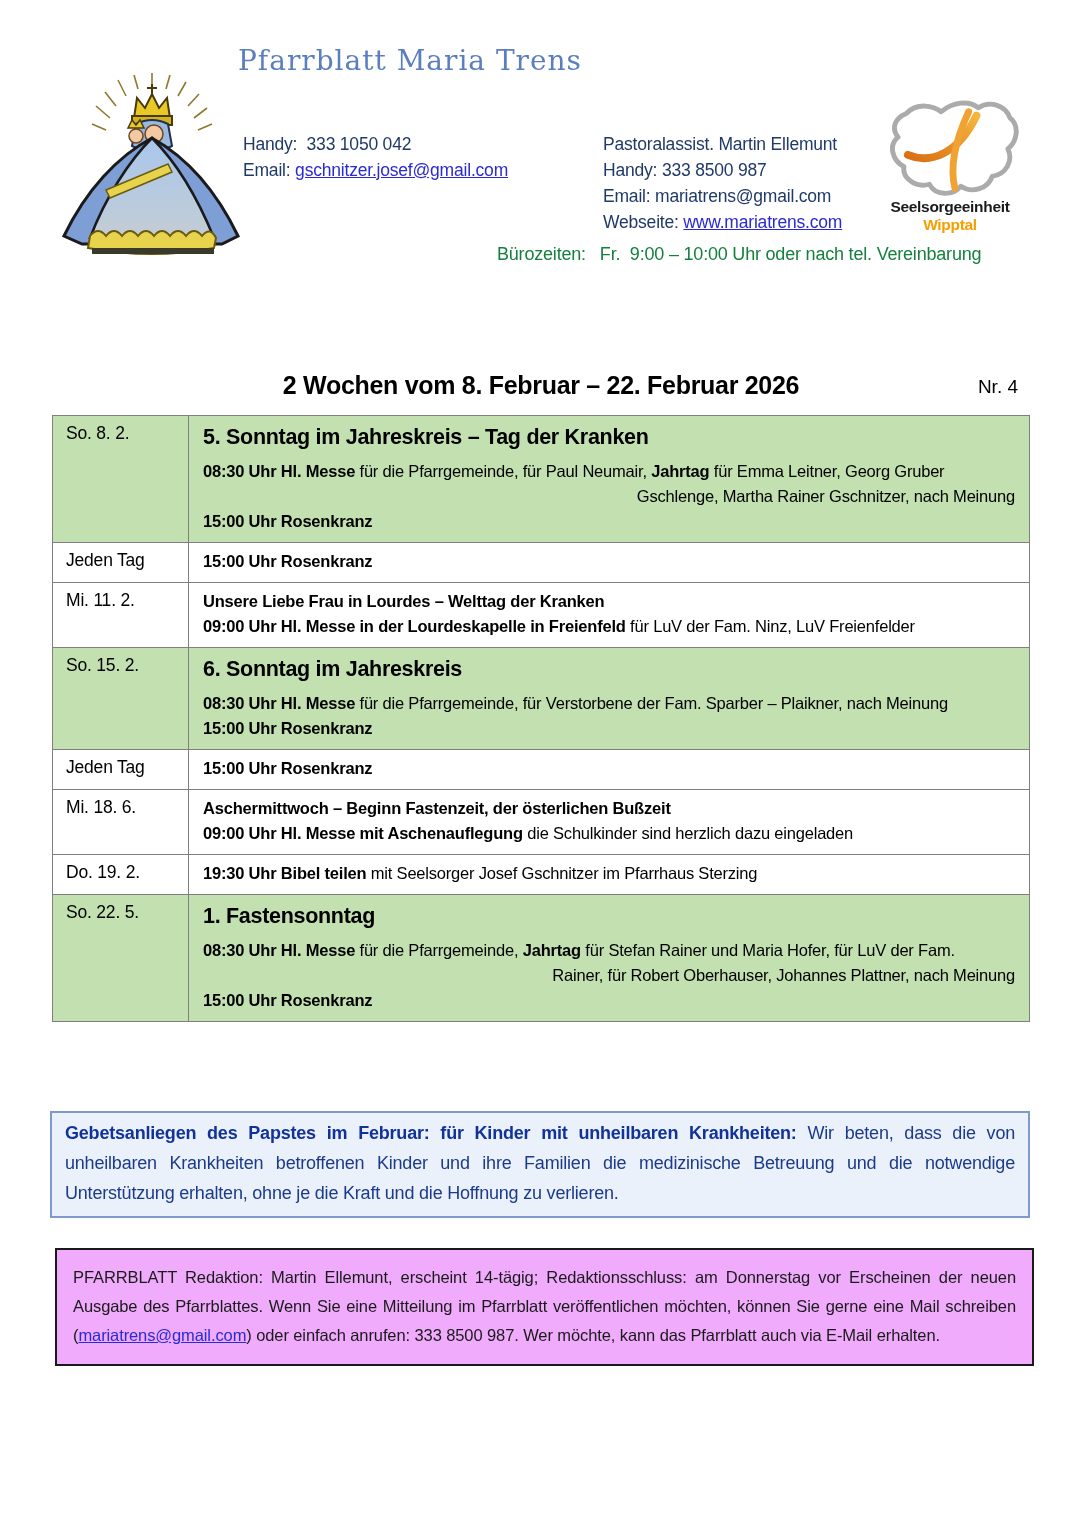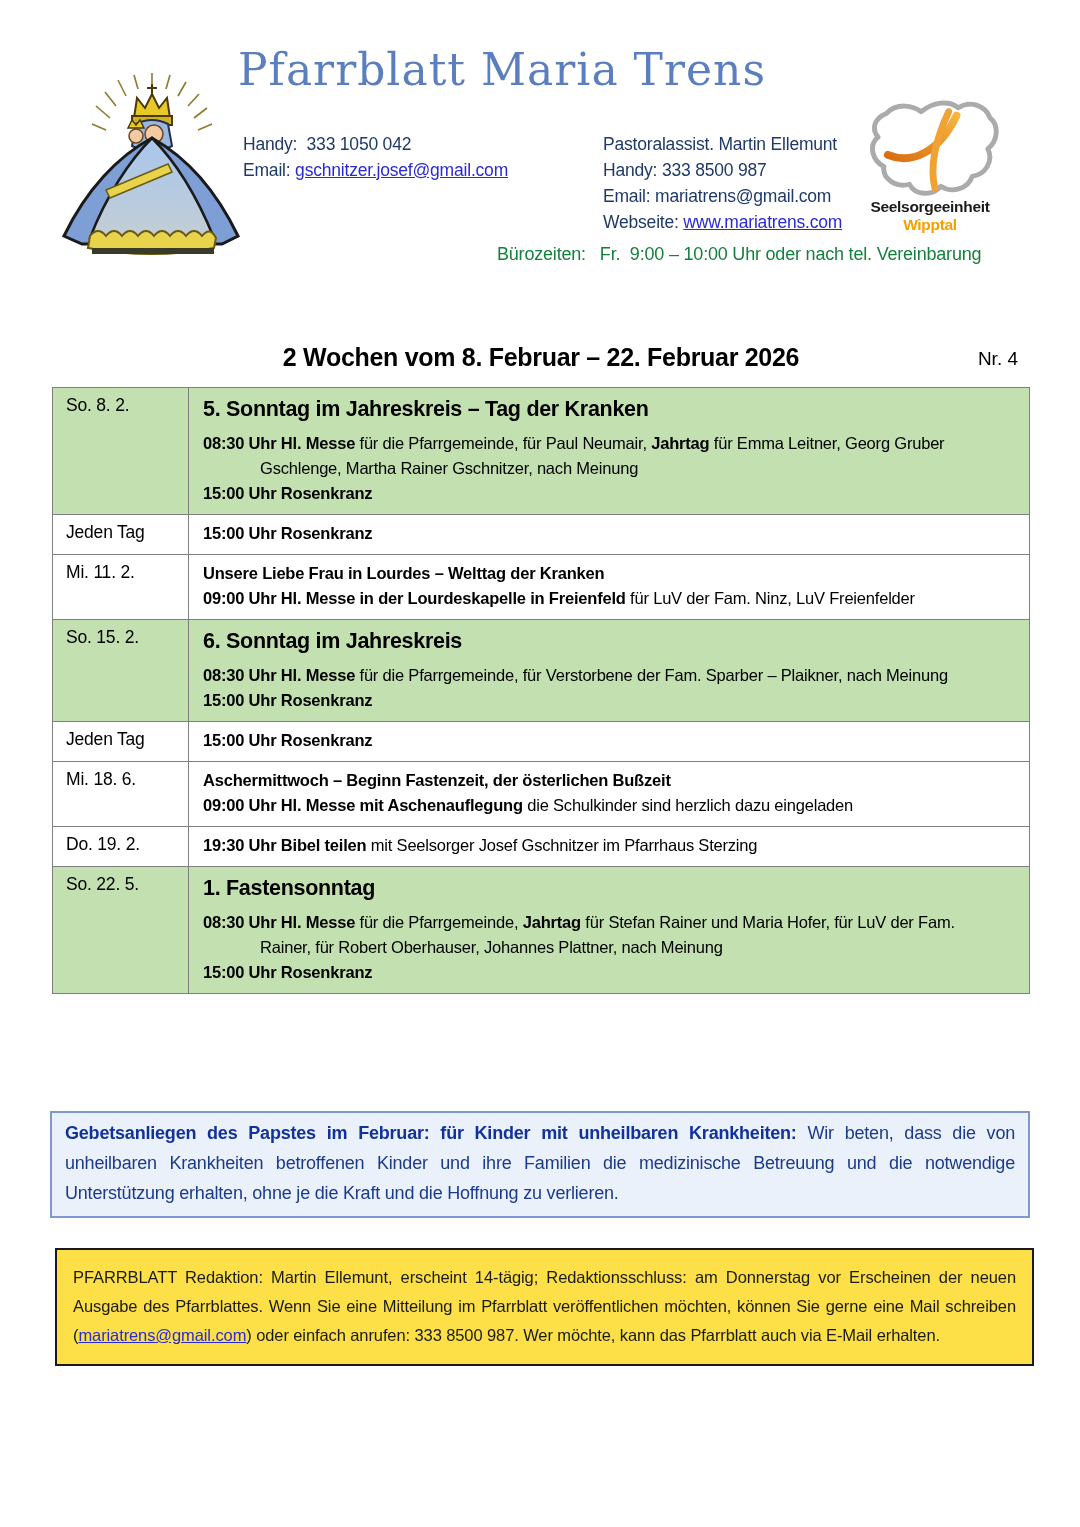--- a/index.html
+++ b/index.html
@@ -3,55 +3,55 @@
 <meta charset="utf-8">
 <style>
   html,body{margin:0;padding:0;background:#ffffff;}
   #page{position:relative;width:1080px;height:1527px;background:#fff;overflow:hidden;
         font-family:"Liberation Sans",sans-serif;color:#000;}
   .prewrap{white-space:pre-wrap;}
 
   
   .madonna{position:absolute;left:48px;top:72px;width:196px;height:192px;}
   .main-title{position:absolute;left:238px;top:44px;font-family:"DejaVu Serif",serif;
-              font-size:44px;color:#5b7fbe;letter-spacing:1px;font-weight:500;}
+              font-size:28px;color:#5b7fbe;letter-spacing:1px;font-weight:500;}
   .contact{position:absolute;font-size:17.5px;line-height:26px;color:#1f3a68;letter-spacing:-0.2px;}
   .contact-left{left:243px;top:131px;}
   .contact-right{left:603px;top:131px;}
   .hlink{color:#2a2ad4;text-decoration:underline;cursor:pointer;text-align:center;}
-  .logo-block{position:absolute;left:852px;top:98px;width:156px;text-align:center;}
+  .logo-block{position:absolute;left:872px;top:98px;width:156px;text-align:center;}
   .logo-caption{font-size:15.5px;font-weight:bold;color:#1a1a1a;margin-top:-2px;letter-spacing:-0.3px;}
   .logo-caption .orange{color:#f5a000;}
   .office-hours{position:absolute;left:497px;top:244px;font-size:18px;color:#15803d;letter-spacing:-0.2px;}
   .office-hours .lbl{margin-right:14px;}
 
   
-  .schedule{position:absolute;left:52px;top:343px;width:978px;}
+  .schedule{position:absolute;left:52px;top:371px;width:978px;}
   .schedule-title-row{position:relative;text-align:center;margin-bottom:12px;height:32px;}
   .schedule-title{font-size:25px;font-weight:bold;letter-spacing:-0.3px;}
   .issue{position:absolute;right:12px;top:5px;font-size:19px;font-weight:normal;}
   table.sched{border-collapse:collapse;width:978px;}
   table.sched td{border:1px solid #7f7f7f;vertical-align:top;}
   td.datecell{width:118px;padding:7px 4px 7px 13px;font-size:17.5px;letter-spacing:-0.2px;}
   td.eventcell{padding:6px 14px 8px 14px;font-size:16.5px;line-height:25px;letter-spacing:-0.2px;}
   tr.green{background:#c3e0b0;}
   .rowheading{font-size:21.5px;font-weight:bold;padding:3px 0 9px 0;letter-spacing:-0.3px;}
   .eline .b{font-weight:bold;}
-  .eline.indent{padding-left:57px;}
+  .eline.indent{padding-left:57px;text-align:right;}
 
   
   .prayer-box{position:absolute;left:50px;top:1111px;width:950px;background:#eaf1fb;
               border:2px solid #7e99cc;padding:5px 13px 8px 13px;font-size:18px;line-height:30px;
               text-align:justify;color:#1c3a8c;letter-spacing:-0.2px;}
   .prayer-box .pb-bold{font-weight:bold;color:#12329b;}
 
   
   .footer-box{position:absolute;left:55px;top:1248px;width:943px;border:2px solid #1a1a1a;
               padding:13px 16px 14px 16px;font-size:16.5px;line-height:29px;text-align:justify;
-              color:#1a1a1a;letter-spacing:-0.1px;background:#fde047;}
+              color:#1a1a1a;letter-spacing:-0.1px;background:#f0abfc;}
 </style>
 </head>
 <body>
 
 <div id="page">
 
   <svg class="madonna" viewBox="0 0 196 192">
     <defs>
       <linearGradient id="mantle" x1="0" y1="0" x2="0" y2="1">
         <stop offset="0" stop-color="#a9c6ec"></stop>

